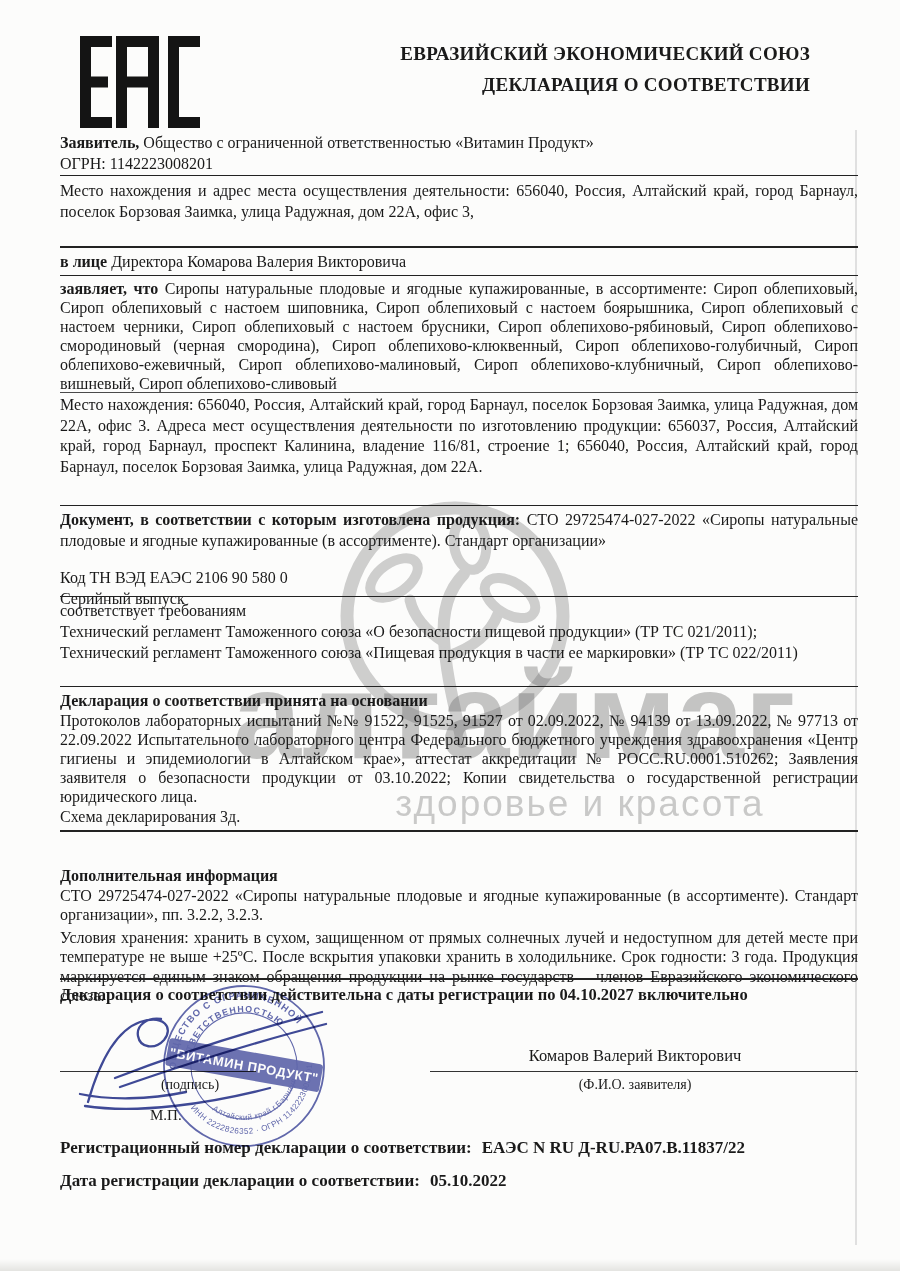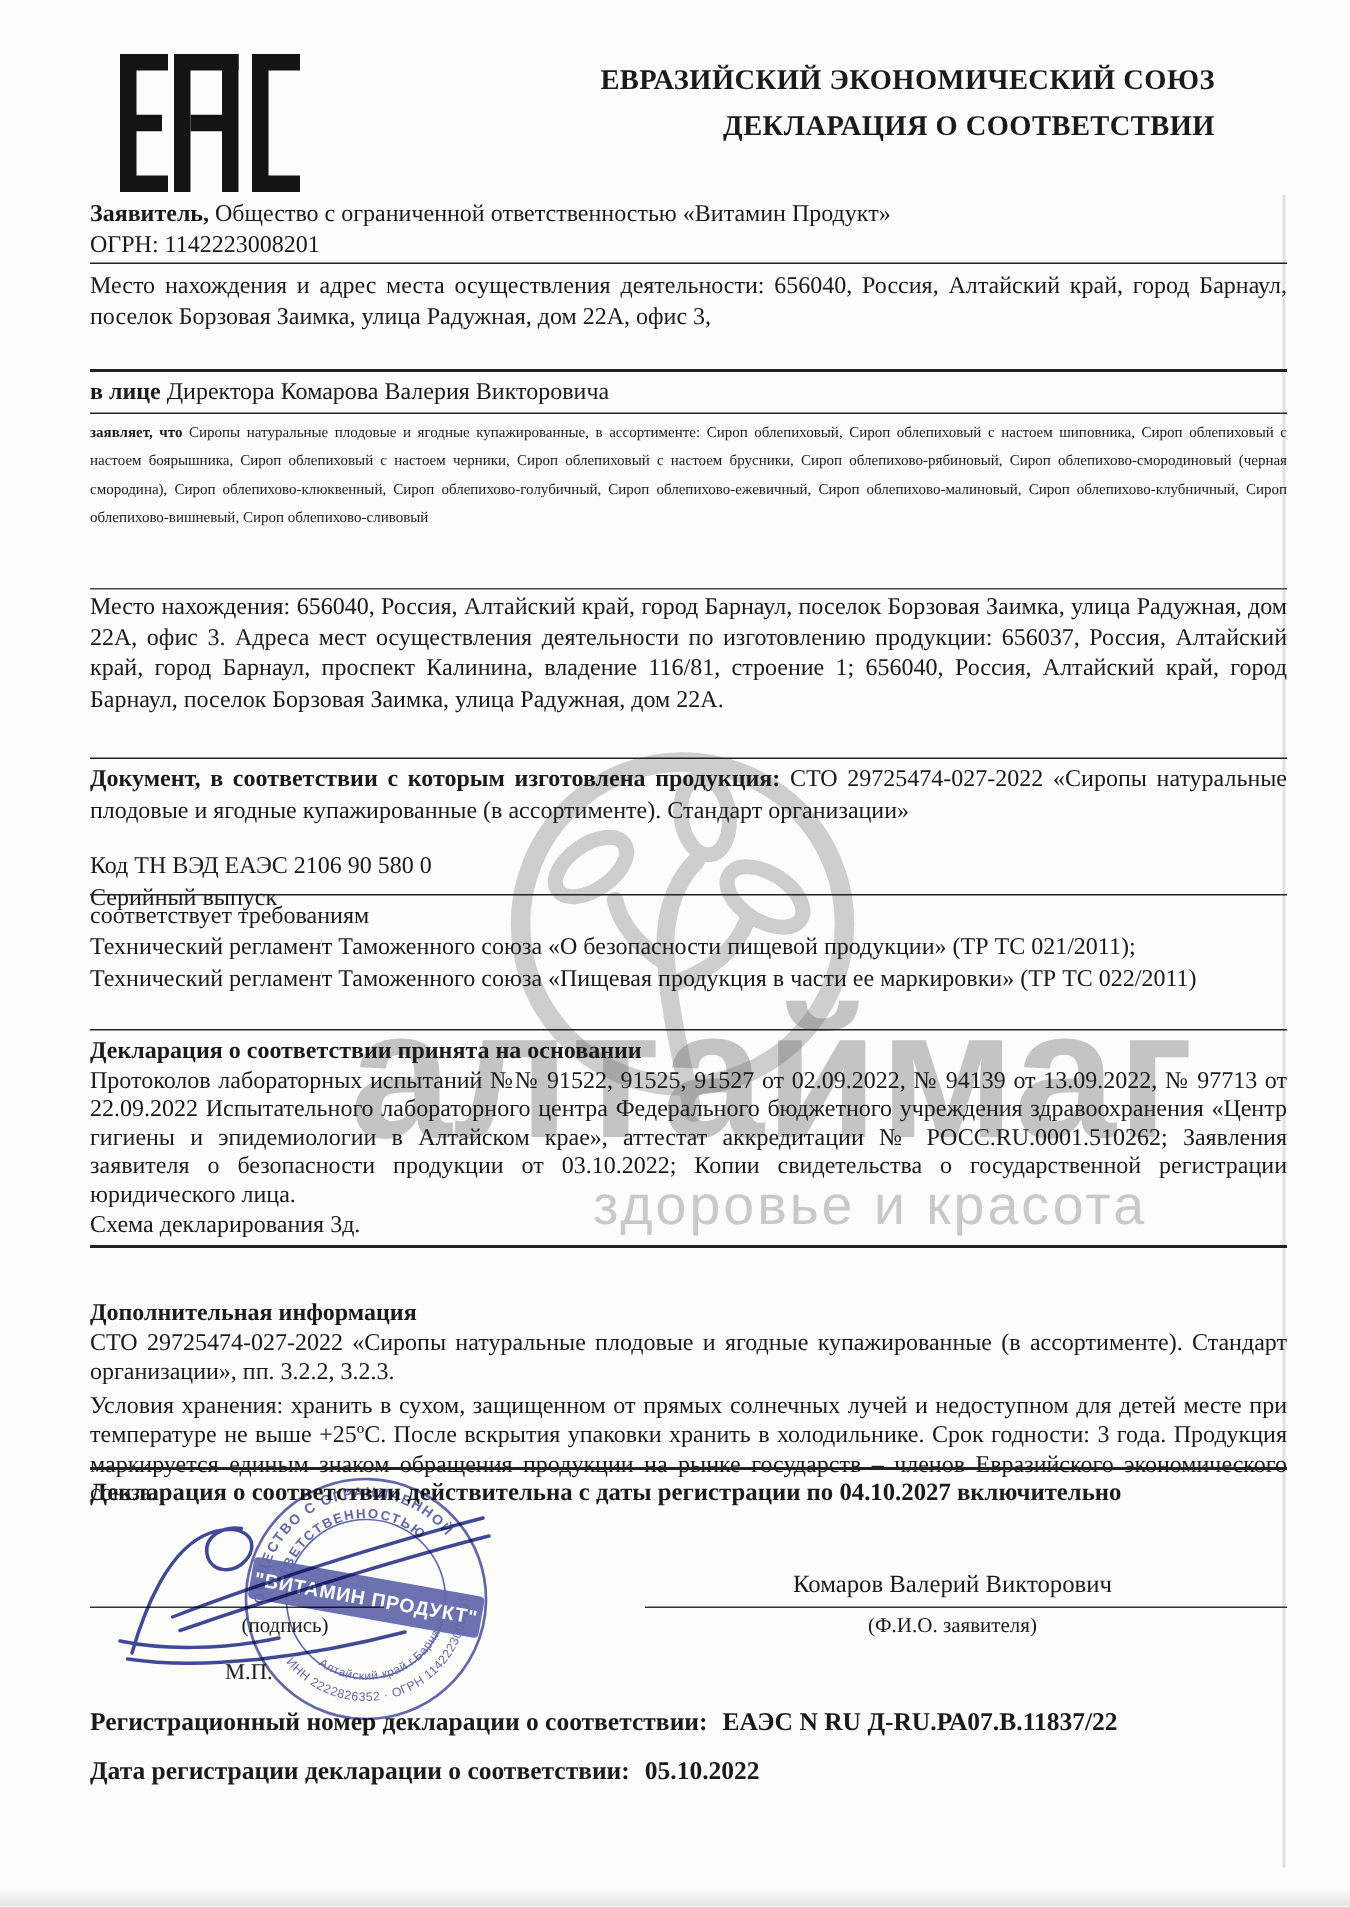--- a/index.html
+++ b/index.html
@@ -96,21 +96,21 @@
   <div class="sec" style="top:180px;">
     <p class="just">Место нахождения и адрес места осуществления деятельности: 656040, Россия, Алтайский край, город Барнаул, поселок Борзовая Заимка, улица Радужная, дом 22А, офис 3,</p>
   </div>
   <div class="rule thick" style="top:246px;"></div>
 
   <div class="sec" style="top:251px;">
     <p><b>в лице</b> <span>Директора Комарова Валерия Викторовича</span></p>
   </div>
   <div class="rule" style="top:275px;"></div>
 
-  <div class="sec" style="top:279px; font-size:10px; line-height:19px;">
+  <div class="sec" style="top:279px; font-size:16px; line-height:19px;">
     <p class="just"><b>заявляет, что</b> <span>Сиропы натуральные плодовые и ягодные купажированные, в ассортименте: Сироп облепиховый, Сироп облепиховый с настоем шиповника, Сироп облепиховый с настоем боярышника, Сироп облепиховый с настоем черники, Сироп облепиховый с настоем брусники, Сироп облепихово-рябиновый, Сироп облепихово-смородиновый (черная смородина), Сироп облепихово-клюквенный, Сироп облепихово-голубичный, Сироп облепихово-ежевичный, Сироп облепихово-малиновый, Сироп облепихово-клубничный, Сироп облепихово-вишневый, Сироп облепихово-сливовый</span></p>
   </div>
   <div class="rule thin" style="top:392px;"></div>
 
   <div class="sec" style="top:395px; line-height:20.5px;">
     <p class="just">Место нахождения: 656040, Россия, Алтайский край, город Барнаул, поселок Борзовая Заимка, улица Радужная, дом 22А, офис 3. Адреса мест осуществления деятельности по изготовлению продукции: 656037, Россия, Алтайский край, город Барнаул, проспект Калинина, владение 116/81, строение 1; 656040, Россия, Алтайский край, город Барнаул, поселок Борзовая Заимка, улица Радужная, дом 22А.</p>
   </div>
   <div class="rule" style="top:505px;"></div>
 
   <div class="sec" style="top:509px;">

